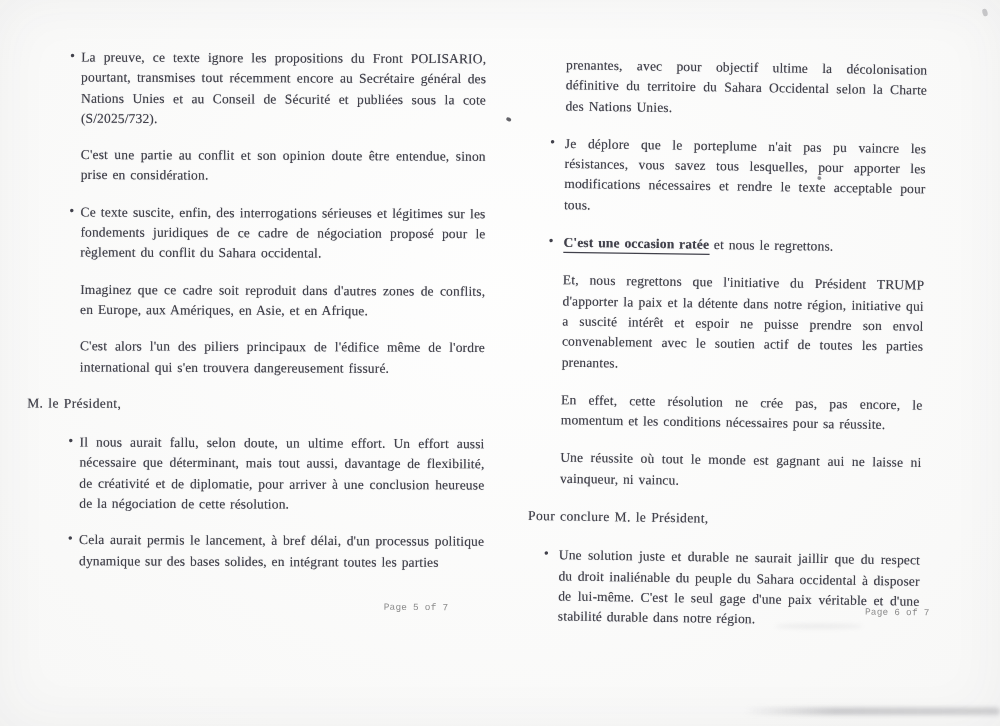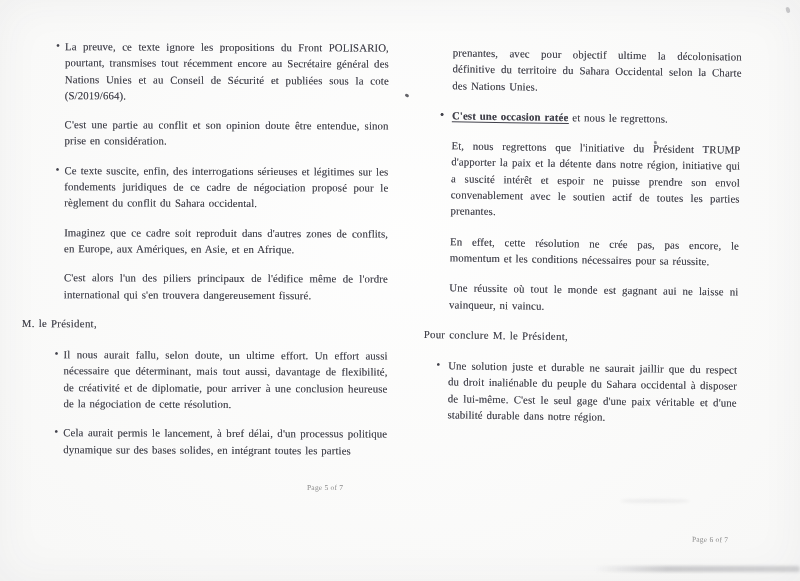--- a/index.html
+++ b/index.html
@@ -29,25 +29,25 @@
   .para .dot{
     position:absolute;top:-1px;font-size:11.5px;line-height:16.3px;
     text-shadow:none;
   }
   .col.left .para .dot{left:-9px;}
   .col.right .para .dot{left:-12px;}
   .heading{margin:2px 0 15px 0;text-align:left;letter-spacing:0.3px;}
   .em-underline{font-weight:bold;border-bottom:1.1px solid #41414b;padding-bottom:0.5px;}
   .footer{
     position:absolute;font-size:7.5px;color:#8b8b8b;
-    font-family:Liberation Serif, serif;
+    font-family:Liberation Mono, monospace;
     letter-spacing:0.2px;
   }
   .footer.p5{left:307px;top:483px;transform:rotate(0.3deg);}
-  .footer.p6{left:692px;top:487px;transform:rotate(0.8deg);margin-top:48px;}
+  .footer.p6{left:692px;top:487px;transform:rotate(0.8deg);}
   .speck{position:absolute;background:#3c3c44;border-radius:40% 60% 50% 50%;}
   .speck.s1{left:405px;top:94px;width:4px;height:3px;opacity:.8;transform:rotate(20deg);}
   .speck.s2{left:654px;top:141px;width:3px;height:3px;opacity:.55;}
   .speck.s3{left:786px;top:7px;width:4px;height:6px;opacity:.25;transform:rotate(-15deg);}
   .smudge{
     position:absolute;left:620px;top:499px;width:70px;height:4px;
     background:#9a9aa0;opacity:.14;filter:blur(1.5px);border-radius:50%;
   }
   .edge-shadow{
     position:absolute;left:595px;top:566px;width:205px;height:6px;
@@ -56,21 +56,21 @@
   }
 </style>
 </head>
 <body>
 
 <div class="scan-canvas"></div>
 
 <div class="col left">
   <div class="para">
     <span class="dot">•</span>
-    <span>La preuve, ce texte ignore les propositions du Front POLISARIO, pourtant, transmises tout récemment encore au Secrétaire général des Nations Unies et au Conseil de Sécurité et publiées sous la cote (S/2019/664).</span>
+    <span>La preuve, ce texte ignore les propositions du Front POLISARIO, pourtant, transmises tout récemment encore au Secrétaire général des Nations Unies et au Conseil de Sécurité et publiées sous la cote (S/2025/732).</span>
   </div>
   <div class="para">
     <span>C'est une partie au conflit et son opinion doute être entendue, sinon prise en considération.</span>
   </div>
   <div class="para">
     <span class="dot">•</span>
     <span>Ce texte suscite, enfin, des interrogations sérieuses et légitimes sur les fondements juridiques de ce cadre de négociation proposé pour le règlement du conflit du Sahara occidental.</span>
   </div>
   <div class="para">
     <span>Imaginez que ce cadre soit reproduit dans d'autres zones de conflits, en Europe, aux Amériques, en Asie, et en Afrique.</span>
@@ -88,20 +88,21 @@
     <span>Cela aurait permis le lancement, à bref délai, d'un processus politique dynamique sur des bases solides, en intégrant toutes les parties</span>
   </div>
 </div>
 
 <div class="col right">
   <div class="para">
     <span>prenantes, avec pour objectif ultime la décolonisation définitive du territoire du Sahara Occidental selon la Charte des Nations Unies.</span>
   </div>
   <div class="para">
     <span class="dot">•</span>
+    <span>Je déplore que le porteplume n'ait pas pu vaincre les résistances, vous savez tous lesquelles, pour apporter les modifications nécessaires et rendre le texte acceptable pour tous.</span>
   </div>
   <div class="para">
     <span class="dot">•</span>
     <span class="em-underline">C'est une occasion ratée</span><span> et nous le regrettons.</span>
   </div>
   <div class="para">
     <span>Et, nous regrettons que l'initiative du Président TRUMP d'apporter la paix et la détente dans notre région, initiative qui a suscité intérêt et espoir ne puisse prendre son envol convenablement avec le soutien actif de toutes les parties prenantes.</span>
   </div>
   <div class="para">
     <span>En effet, cette résolution ne crée pas, pas encore, le momentum et les conditions nécessaires pour sa réussite.</span>

